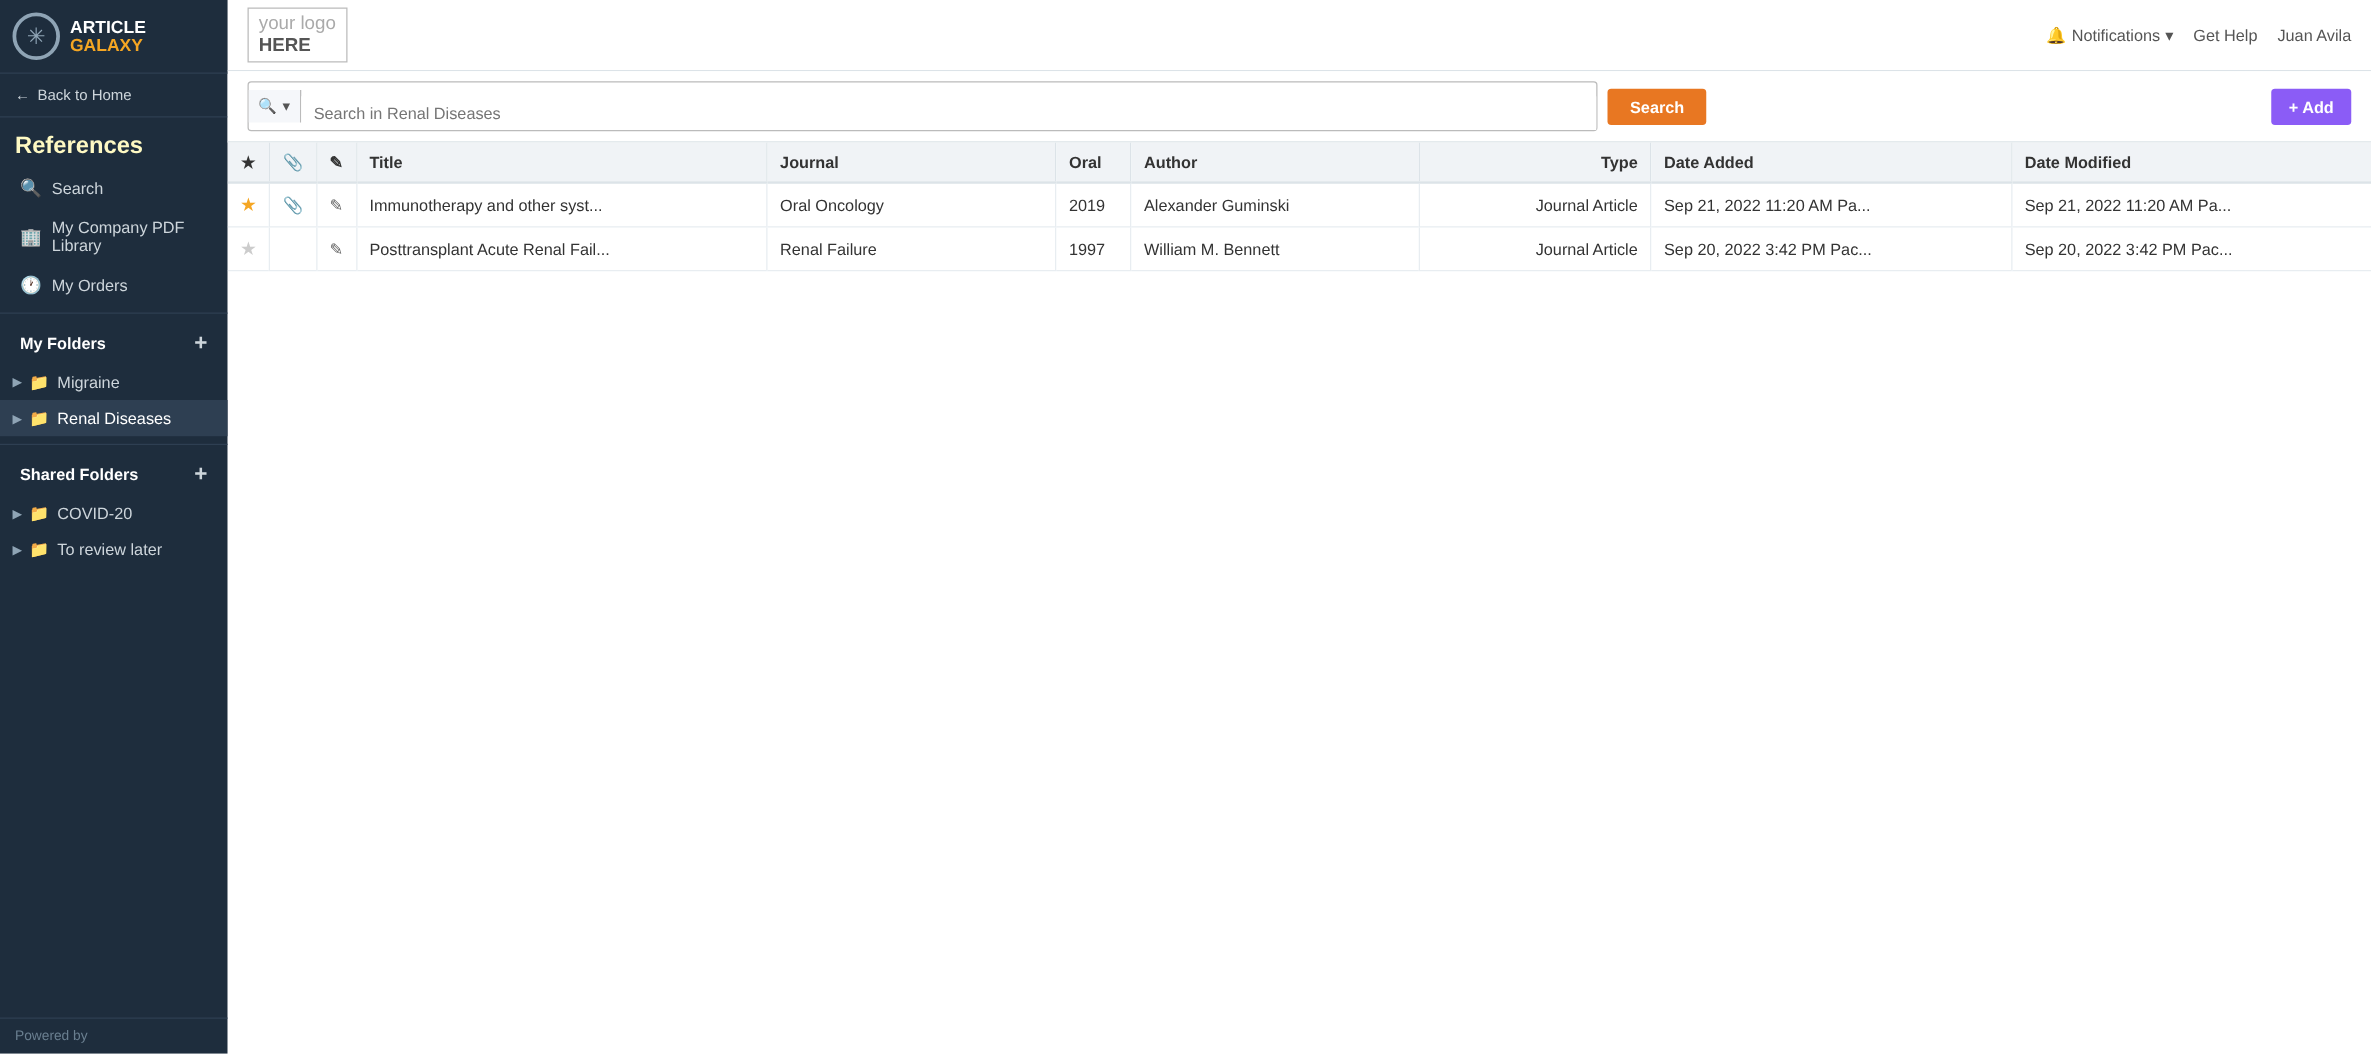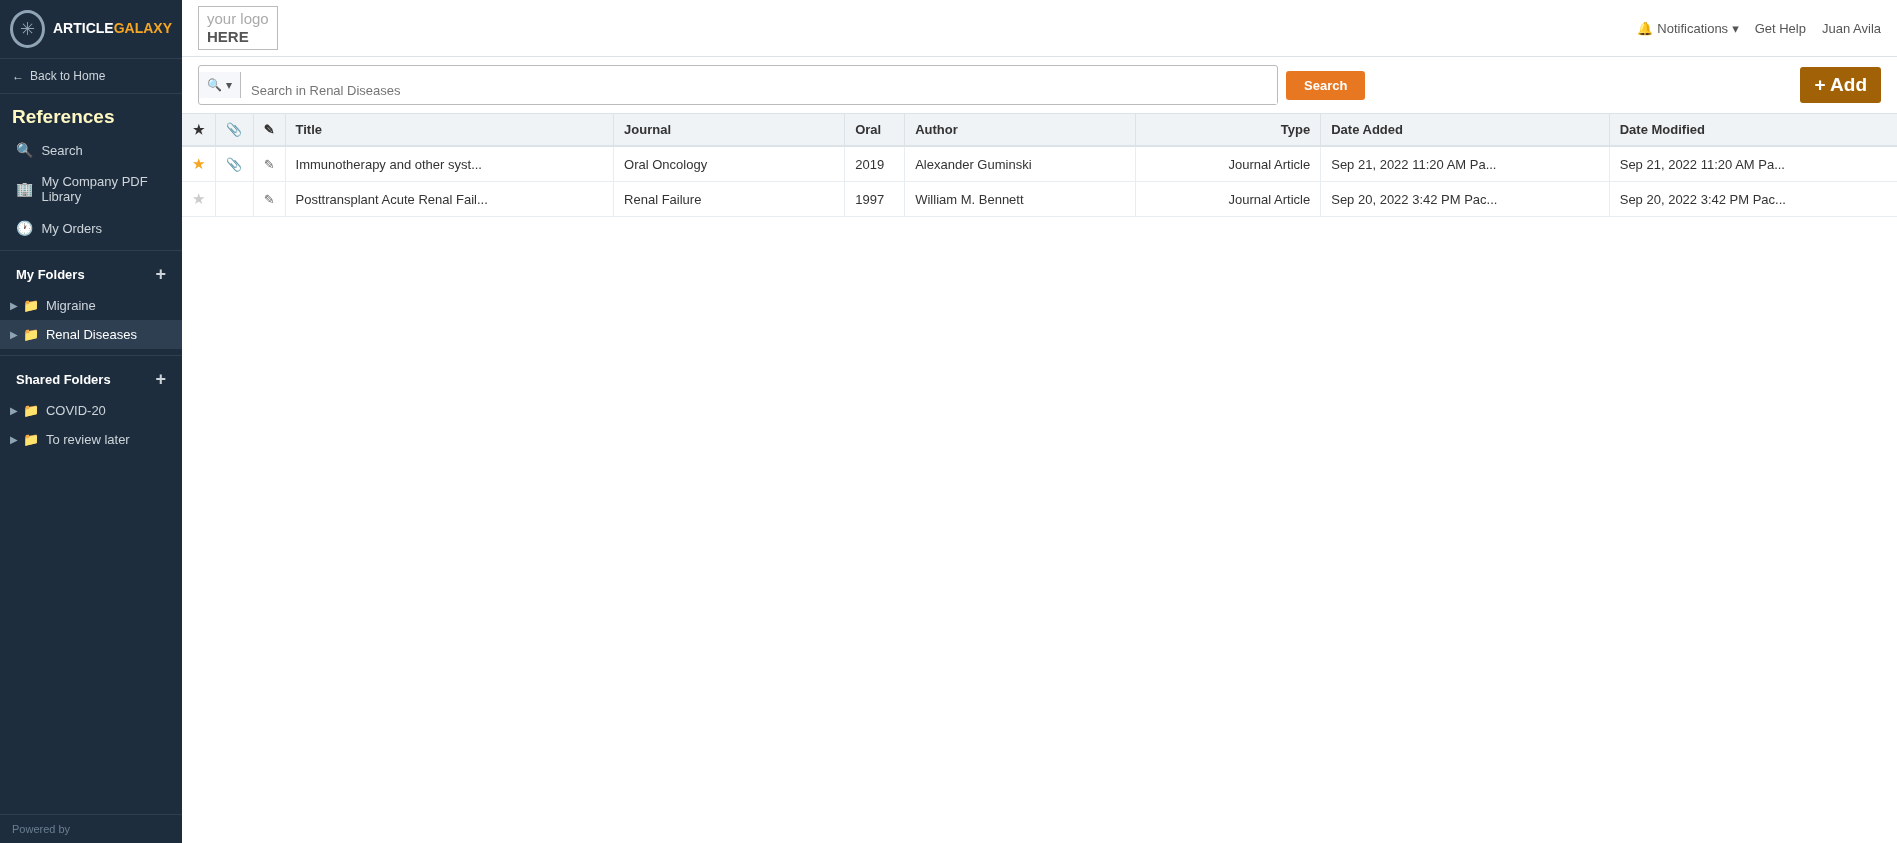--- a/index.html
+++ b/index.html
@@ -23,21 +23,21 @@
       gap: 8px;
       border-bottom: 1px solid #2e3f52;
     }
     .logo-icon {
       width: 38px; height: 38px;
       border: 3px solid #8fa4b5;
       border-radius: 50%;
       display: flex; align-items: center; justify-content: center;
       font-size: 18px; color: #8fa4b5;
     }
-    .logo-text { display: flex; flex-direction: row; line-height: 1.1; }
+    .logo-text { display: flex; flex-direction: column; line-height: 1.1; }
     .logo-article { font-size: 14px; font-weight: bold; color: #fff; }
     .logo-galaxy { font-size: 14px; font-weight: bold; color: #f5a623; }
 
     #sidebar-back {
       padding: 10px 12px;
       display: flex; align-items: center; gap: 6px;
       cursor: pointer;
       color: #cdd5db;
       font-size: 12px;
       border-bottom: 1px solid #2e3f52;
@@ -182,26 +182,26 @@
       color: #fff;
       border: none;
       padding: 7px 18px;
       cursor: pointer;
       font-size: 13px;
       font-weight: bold;
       border-radius: 3px;
     }
 
     .add-btn-main {
-      background: #a16207;
+      background: #8b5cf6;
       color: #fff;
       border: none;
       padding: 7px 14px;
       cursor: pointer;
-      font-size: 19px;
+      font-size: 13px;
       font-weight: bold;
       border-radius: 3px;
       margin-left: auto;
       display: flex; align-items: center; gap: 4px;
     }
 
     
     #references-table {
       flex: 1;
       overflow-y: auto;

